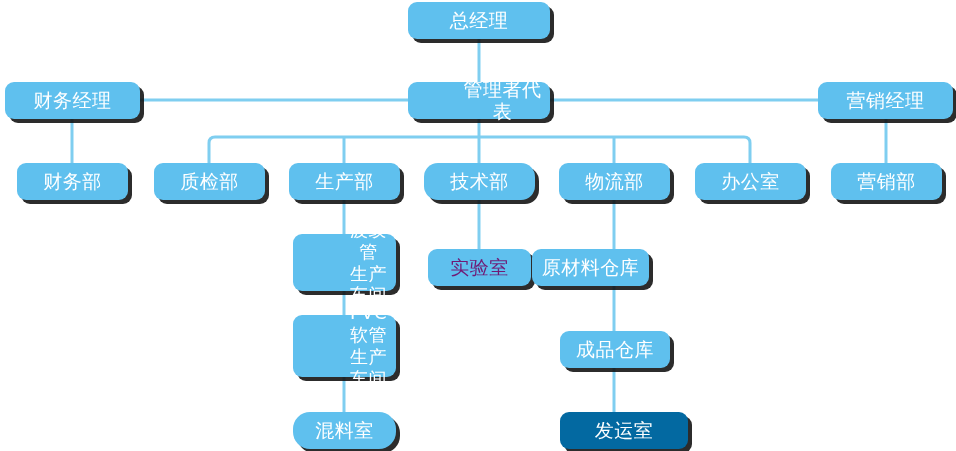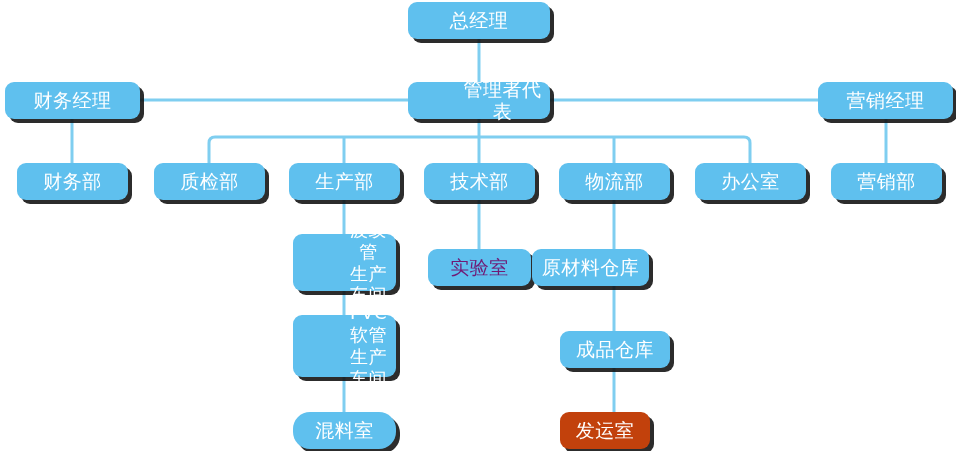--- a/index.html
+++ b/index.html
@@ -78,28 +78,28 @@
   </svg>
 
   <div id="node-layer">
       <div class="node" style="left: 408px; top: 2px; width: 142px; height: 37px; background: rgb(95, 192, 238); color: rgb(255, 255, 255);">总经理</div>
       <div class="node" style="left: 5px; top: 82px; width: 135px; height: 37px; background: rgb(95, 192, 238); color: rgb(255, 255, 255);">财务经理</div>
       <div class="node" style="left: 408px; top: 82px; width: 142px; height: 37px; background: rgb(95, 192, 238); color: rgb(255, 255, 255); padding-left: 47px;">管理者代表</div>
       <div class="node" style="left: 818px; top: 82px; width: 135px; height: 37px; background: rgb(95, 192, 238); color: rgb(255, 255, 255); text-align: center;">营销经理</div>
       <div class="node" style="left: 17px; top: 163px; width: 111px; height: 37px; background: rgb(95, 192, 238); color: rgb(255, 255, 255);">财务部</div>
       <div class="node" style="left: 154px; top: 163px; width: 111px; height: 37px; background: rgb(95, 192, 238); color: rgb(255, 255, 255);">质检部</div>
       <div class="node" style="left: 289px; top: 163px; width: 111px; height: 37px; background: rgb(95, 192, 238); color: rgb(255, 255, 255);">生产部</div>
-      <div class="node" style="left: 424px; top: 163px; width: 111px; height: 37px; background: rgb(95, 192, 238); color: rgb(255, 255, 255);">技术部</div>
+      <div class="node" style="left: 424px; top: 163px; width: 111px; height: 37px; background: rgb(95, 192, 238); color: rgb(255, 255, 255); border-radius: 14px;">技术部</div>
       <div class="node" style="left: 559px; top: 163px; width: 111px; height: 37px; background: rgb(95, 192, 238); color: rgb(255, 255, 255);">物流部</div>
       <div class="node" style="left: 695px; top: 163px; width: 111px; height: 37px; background: rgb(95, 192, 238); color: rgb(255, 255, 255);">办公室</div>
       <div class="node" style="left: 831px; top: 163px; width: 111px; height: 37px; background: rgb(95, 192, 238); color: rgb(255, 255, 255);">营销部</div>
       <div class="node two-line" style="left: 293px; top: 234px; width: 103px; height: 57px; background: rgb(95, 192, 238); color: rgb(255, 255, 255);">波纹管
 生产车间</div>
       <div class="node" style="left: 428px; top: 249px; width: 103px; height: 37px; background: rgb(95, 192, 238); color: #701a75;">实验室</div>
       <div class="node" style="left: 532px; top: 249px; width: 117px; height: 37px; background: rgb(95, 192, 238); color: rgb(255, 255, 255);">原材料仓库</div>
       <div class="node two-line" style="left: 293px; top: 315px; width: 103px; height: 62px; background: rgb(95, 192, 238); color: rgb(255, 255, 255);">PVC软管
 生产车间</div>
       <div class="node" style="left: 560px; top: 331px; width: 110px; height: 37px; background: rgb(95, 192, 238); color: rgb(255, 255, 255);">成品仓库</div>
       <div class="node" style="left: 293px; top: 412px; width: 103px; height: 37px; background: rgb(95, 192, 238); color: rgb(255, 255, 255); border-radius: 17px;">混料室</div>
-      <div class="node" style="left: 560px; top: 412px; width: 90px; height: 37px; background: #c2410c; color: rgb(255, 255, 255);">发运室</div>
+      <div class="node" style="left: 560px; top: 412px; width: 128px; height: 37px; background: #0369a1; color: rgb(255, 255, 255);">发运室</div>
     </div>
 
 </div>
 
 </body></html>

